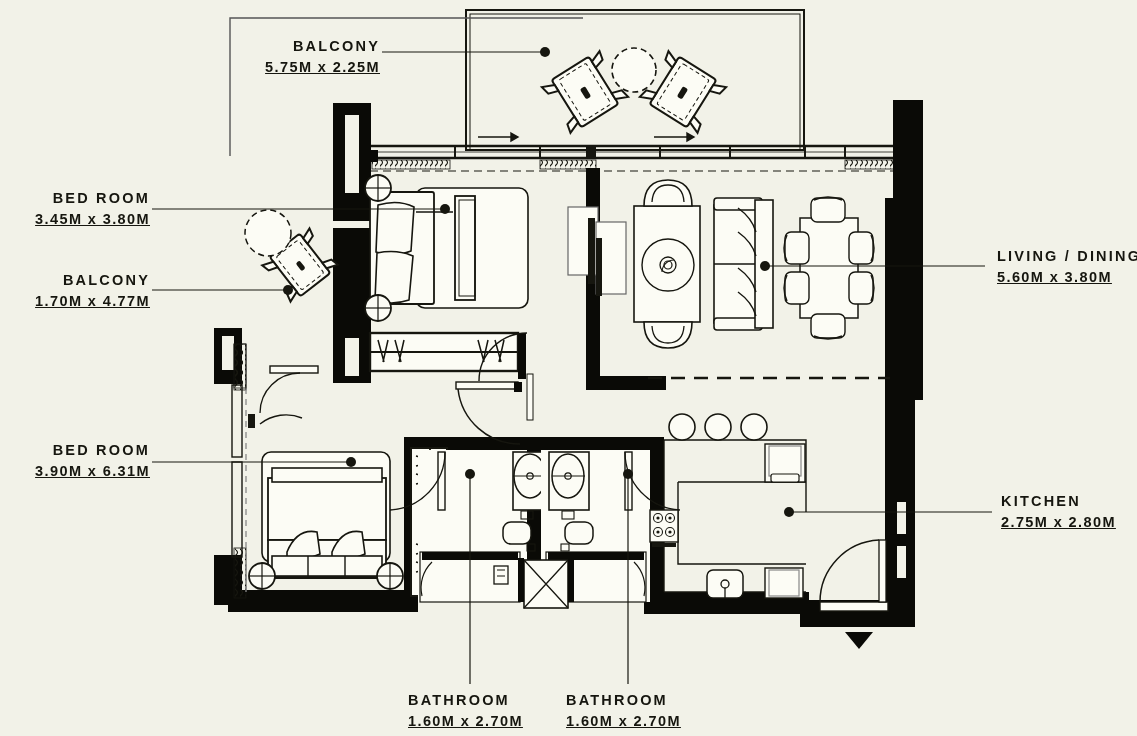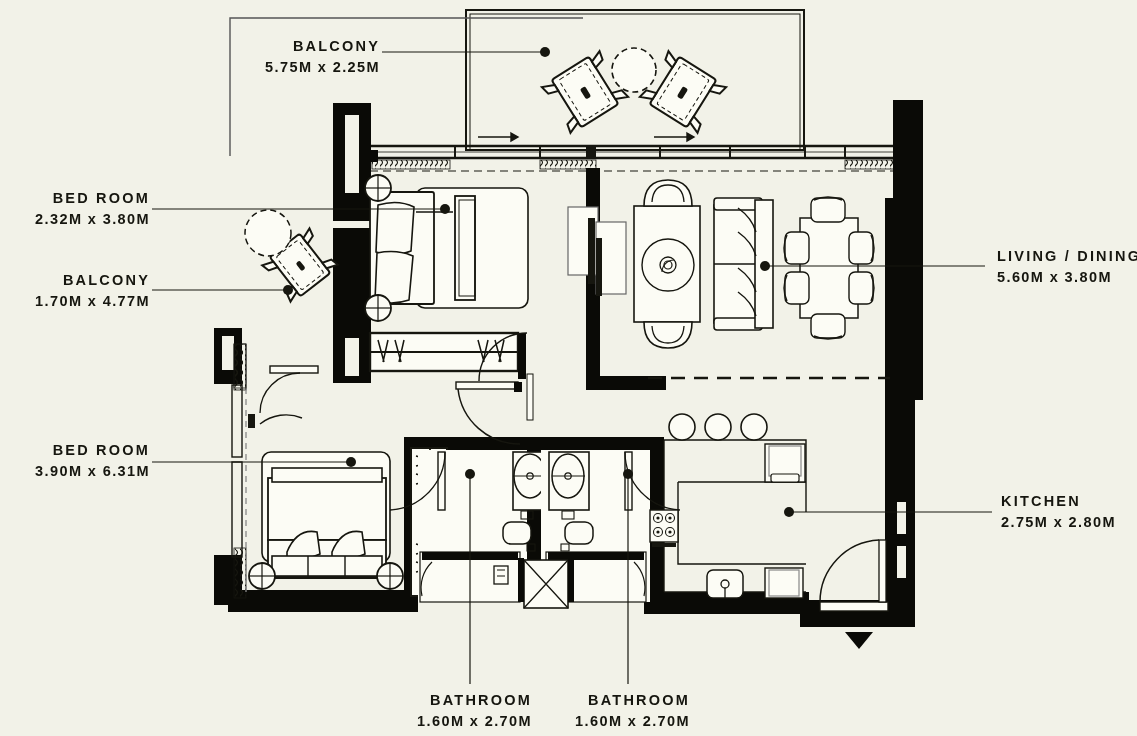--- a/index.html
+++ b/index.html
@@ -7,24 +7,24 @@
     width:1137px;height:736px;
     background:#f2f2e8;
     font-family:"Liberation Sans", sans-serif;
     overflow:hidden;
     position:relative;
   }
   #stage{position:absolute;inset:0;}
   svg#plan{position:absolute;left:0;top:0;width:1137px;height:736px;}
   .lbl{position:absolute;color:#16160f;letter-spacing:1.6px;white-space:nowrap;}
   .lbl .nm{font-size:14.5px;font-weight:700;letter-spacing:2.2px;display:block;}
-  .lbl .dm{font-size:14.5px;font-weight:700;letter-spacing:1.4px;display:block;margin-top:5px;}
+  .lbl .dm{font-size:14.5px;font-weight:700;letter-spacing:1.4px;display:block;margin-top:5px;text-decoration:underline;}
   .ta-r{text-align:right;}
   .ta-l{text-align:left;}
-  .ta-c{text-align:right;}
+  .ta-c{text-align:left;}
 </style>
 </head>
 <body>
 
 <div id="stage">
 
 <svg id="plan" viewBox="0 0 1137 736">
   <defs>
     <pattern id="hatchGlass" width="6" height="6" patternUnits="userSpaceOnUse">
       <path d="M0,6 L6,0 M-1,1 L1,-1 M5,7 L7,5" stroke="#16160f" stroke-width="1.1"></path>
@@ -405,21 +405,21 @@
       </g>
 </svg>
 
 <div class="lbl ta-r" style="left:248px;top:38px;width:132px;">
   <span class="nm">BALCONY</span>
   <span class="dm">5.75M x 2.25M</span>
 </div>
 
 <div class="lbl ta-r" style="left:16px;top:190px;width:134px;">
   <span class="nm">BED ROOM</span>
-  <span class="dm">2.32M x 3.80M</span>
+  <span class="dm">3.45M x 3.80M</span>
 </div>
 
 <div class="lbl ta-r" style="left:16px;top:272px;width:134px;">
   <span class="nm">BALCONY</span>
   <span class="dm">1.70M x 4.77M</span>
 </div>
 
 <div class="lbl ta-r" style="left:16px;top:442px;width:134px;">
   <span class="nm">BED ROOM</span>
   <span class="dm">3.90M x 6.31M</span>

